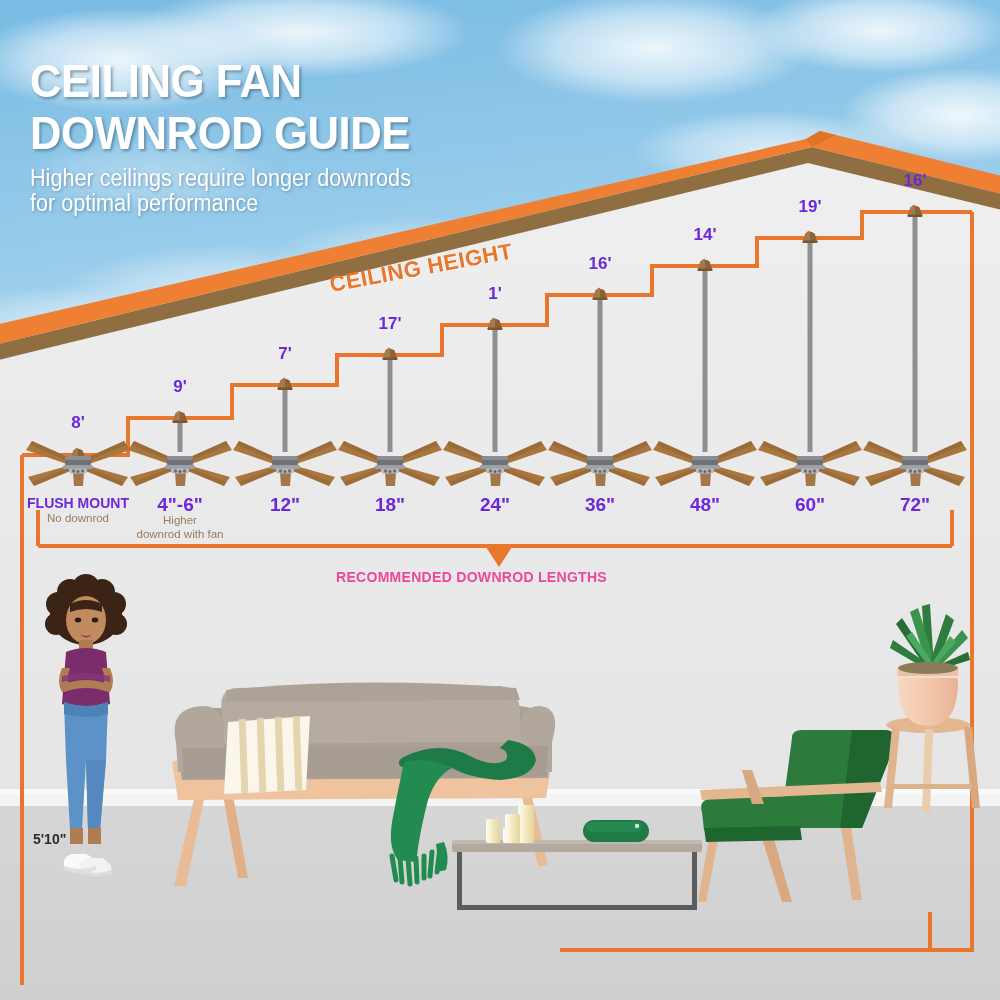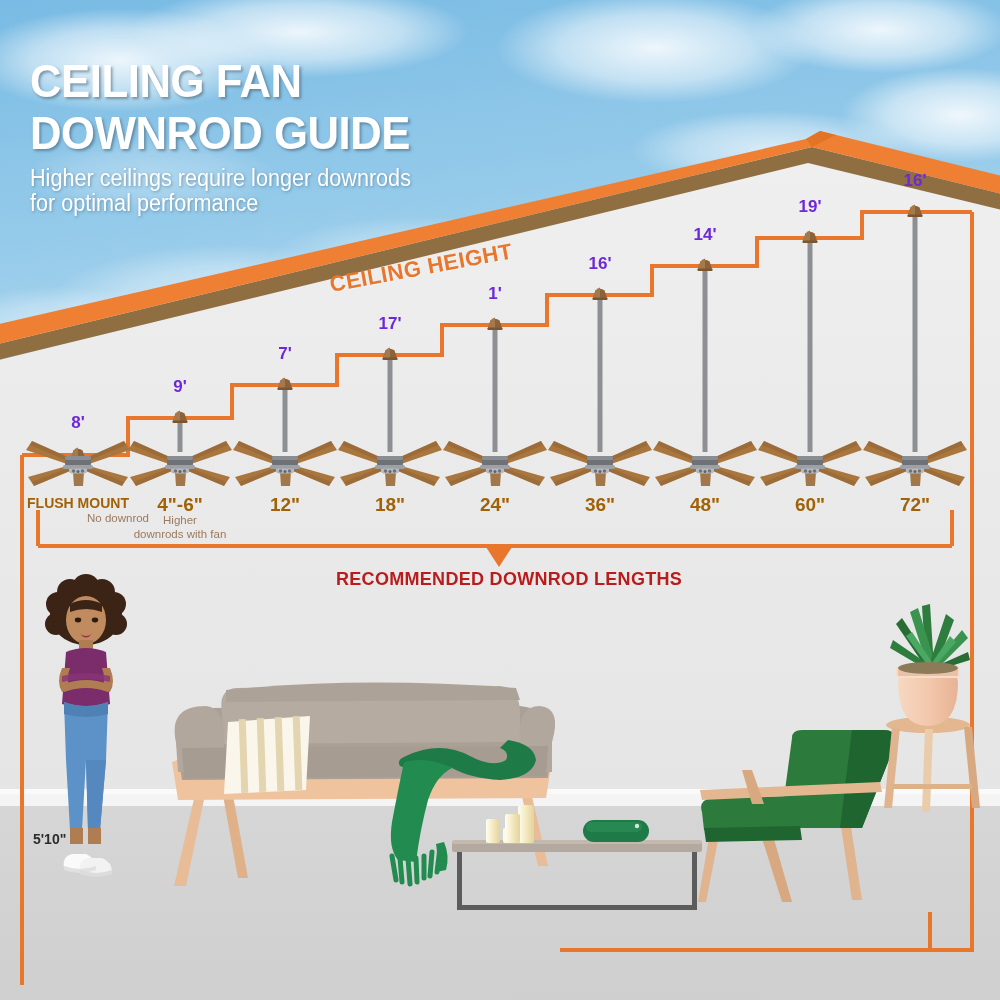--- a/index.html
+++ b/index.html
@@ -37,30 +37,30 @@
     letter-spacing:.5px;white-space:nowrap;
     transform:rotate(-10.5deg);transform-origin:left center;
     text-shadow:1px 1px 0 rgba(255,255,255,.6);
   }
 
   .hlabel{
     position:absolute;font-size:17px;font-weight:bold;color:#6d28d9;
     transform:translateX(-50%);white-space:nowrap;
   }
   .dlabel{
-    position:absolute;font-size:19px;font-weight:bold;color:#a16207;
+    position:absolute;font-size:19px;font-weight:bold;color:#6d28d9;
     transform:translateX(-50%);white-space:nowrap;text-align:center;
   }
   .dsub{
     position:absolute;font-size:11.5px;color:#9c7a5d;
     transform:translateX(-50%);white-space:nowrap;text-align:center;line-height:1.18;
   }
   #rec-label{
     position:absolute;left:336px;top:569px;
-    font-size:18px;font-weight:bold;color:#b91c1c;letter-spacing:.3px;white-space:nowrap;
+    font-size:14px;font-weight:bold;color:#ec4899;letter-spacing:.3px;white-space:nowrap;
   }
   #person-height{
     position:absolute;left:33px;top:831px;
     font-size:14px;font-weight:bold;color:#2c2c2c;white-space:nowrap;
   }
 </style>
 </head>
 <body>
 
 <div id="stage">
@@ -381,25 +381,25 @@
   <div class="hlabel" style="left:180px; top:377px;">9'</div>
   <div class="hlabel" style="left:285px; top:344px;">7'</div>
   <div class="hlabel" style="left:390px; top:314px;">17'</div>
   <div class="hlabel" style="left:495px; top:284px;">1'</div>
   <div class="hlabel" style="left:600px; top:254px;">16'</div>
   <div class="hlabel" style="left:705px; top:225px;">14'</div>
   <div class="hlabel" style="left:810px; top:197px;">19'</div>
   <div class="hlabel" style="left:915px; top:171px;">16'</div>
 
   <div class="dlabel" style="left:78px; top:495px;font-size:14px;">FLUSH MOUNT</div>
-  <div class="dsub" style="left:78px; top:512px;margin-left:40px;">No downrod</div>
+  <div class="dsub" style="left:78px; top:512px;">No downrod</div>
 
   <div class="dlabel" style="left:180px;top:494px;">4"-6"</div>
   <div class="dsub" style="left:180px;top:514px;">Higher</div>
-  <div class="dsub" style="left:180px;top:528px;">downrods with fan</div>
+  <div class="dsub" style="left:180px;top:528px;">downrod with fan</div>
 
   <div class="dlabel" style="left:285px;top:494px;">12"</div>
   <div class="dlabel" style="left:390px;top:494px;">18"</div>
   <div class="dlabel" style="left:495px;top:494px;">24"</div>
   <div class="dlabel" style="left:600px;top:494px;">36"</div>
   <div class="dlabel" style="left:705px;top:494px;">48"</div>
   <div class="dlabel" style="left:810px;top:494px;">60"</div>
   <div class="dlabel" style="left:915px;top:494px;">72"</div>
 
   <div id="rec-label">RECOMMENDED DOWNROD LENGTHS</div>

